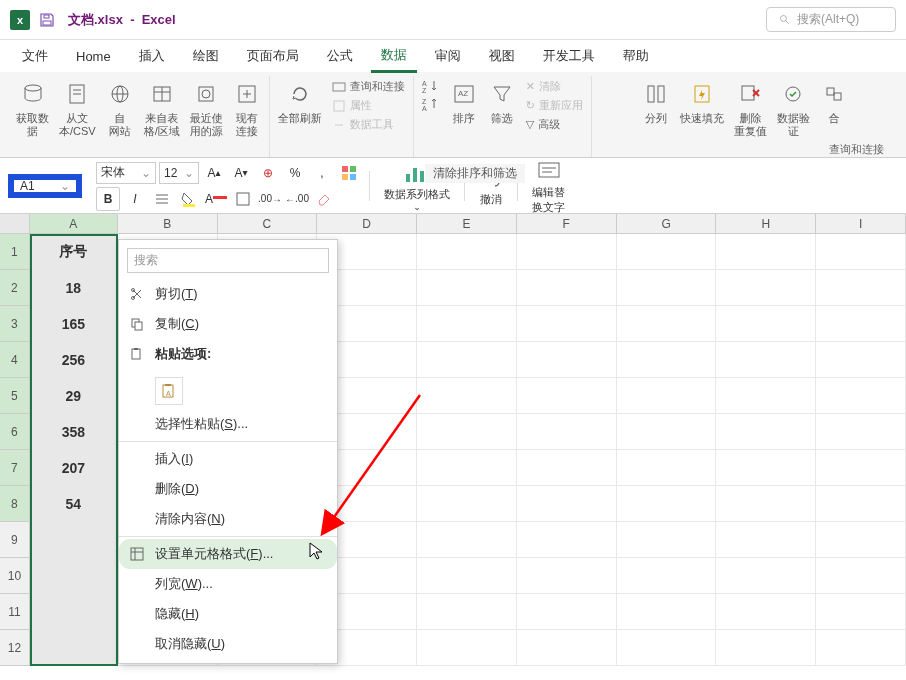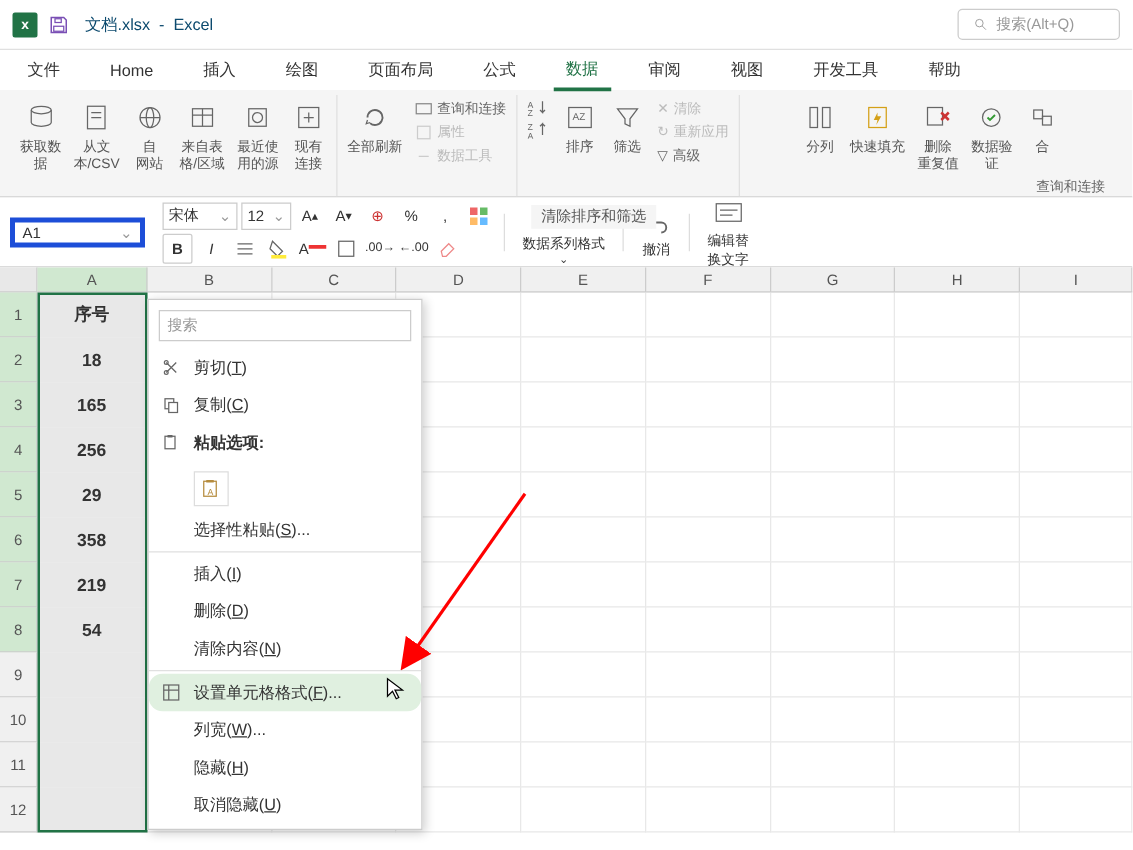--- a/index.html
+++ b/index.html
@@ -1,37 +1,37 @@
 <!DOCTYPE html>
 <html><head>
 <meta charset="utf-8">
 <style>
 *{box-sizing:border-box;margin:0;padding:0;font-family:"Microsoft YaHei","SimSun",sans-serif;}
 body{background:#fff;width:906px;height:680px;overflow:hidden;position:relative;font-size:12px;color:#333;}
 .titlebar{height:40px;background:#fff;display:flex;align-items:center;padding:0 10px;border-bottom:1px solid #e0e0e0;}
 .titlebar .app-icon{width:20px;height:20px;background:#217346;color:#fff;display:flex;align-items:center;justify-content:center;font-weight:bold;font-size:11px;border-radius:2px;margin-right:8px;}
 .titlebar .save-icon{width:18px;height:18px;color:#217346;margin-right:12px;display:flex;align-items:center;justify-content:center;}
-.titlebar .title{font-size:13px;color:#0c4a6e;}
+.titlebar .title{font-size:13px;color:#701a75;font-weight:bold;}
 .titlebar .search-box{margin-left:auto;display:flex;align-items:center;border:1px solid #ccc;border-radius:4px;padding:3px 12px;width:130px;color:#999;font-size:12px;}
 .titlebar .search-box svg{margin-right:6px;}
-.menubar{height:32px;display:flex;align-items:center;padding:0 12px;background:#fff;gap:20px;}
+.menubar{height:32px;display:flex;align-items:center;padding:0 12px;background:#fff;gap:8px;}
 .menubar .tab{padding:6px 10px;cursor:pointer;font-size:13px;}
 .menubar .tab.active{border-bottom:3px solid #217346;color:#217346;font-weight:500;}
 .ribbon{height:86px;background:#f5f5f5;border-bottom:1px solid #d0d0d0;display:flex;align-items:stretch;padding:4px 8px 0 8px;}
 .ribbon-group{display:flex;flex-direction:column;align-items:center;border-right:1px solid #e0e0e0;padding:0 4px;}
 .ribbon-group .buttons{display:flex;gap:2px;flex:1;align-items:flex-start;}
 .ribbon-btn{display:flex;flex-direction:column;align-items:center;padding:2px 4px;cursor:pointer;font-size:11px;color:#555;min-width:36px;}
 .ribbon-btn .icon{height:32px;display:flex;align-items:center;justify-content:center;}
 .ribbon-btn .label{text-align:center;line-height:1.2;margin-top:2px;}
 .ribbon-small-col{display:flex;flex-direction:column;gap:2px;font-size:11px;color:#666;padding:2px;}
 .ribbon-small-item{display:flex;align-items:center;gap:4px;padding:1px 2px;white-space:nowrap;}
 .ribbon-small-item.disabled{color:#bbb;}
 .ribbon-label{font-size:11px;color:#666;text-align:center;padding:2px 0;}
 .toolbar2{height:56px;background:#fff;border-bottom:1px solid #d0d0d0;display:flex;align-items:center;padding:0 8px;gap:4px;}
-.name-box{width:108px;height:24px;border:4px solid #1d4ed8;padding:0 6px;display:flex;align-items:center;justify-content:space-between;font-size:12px;}
+.name-box{width:74px;height:24px;border:6px solid #1d4ed8;padding:0 6px;display:flex;align-items:center;justify-content:space-between;font-size:12px;}
 .font-select{width:60px;height:22px;border:1px solid #ccc;padding:0 4px;display:flex;align-items:center;justify-content:space-between;font-size:12px;}
 .size-select{width:40px;height:22px;border:1px solid #ccc;padding:0 4px;display:flex;align-items:center;justify-content:space-between;font-size:12px;}
 .toolbar2 .tool-btn{width:24px;height:24px;display:flex;align-items:center;justify-content:center;cursor:pointer;border:1px solid transparent;}
 .toolbar2 .tool-btn.bordered{border:1px solid #ccc;border-radius:2px;}
 .toolbar2 .sep{width:1px;height:30px;background:#ddd;margin:0 4px;}
 .toolbar2-right{display:flex;flex-direction:column;align-items:center;font-size:11px;padding:0 6px;cursor:pointer;}
 .toolbar2-right .icon{height:28px;display:flex;align-items:center;}
 .sheet{position:relative;background:#fff;}
 .col-headers{display:flex;height:20px;background:#f0f0f0;}
 .corner{width:30px;border-right:1px solid #ccc;border-bottom:1px solid #ccc;background:#e8e8e8;}
@@ -498,21 +498,21 @@
       <div class="cell col-C"></div>
       <div class="cell col-D"></div>
       <div class="cell col-E"></div>
       <div class="cell col-F"></div>
       <div class="cell col-G"></div>
       <div class="cell col-H"></div>
       <div class="cell col-I"></div>
     </div>
   <div class="row">
       <div class="row-head selected">7</div>
-      <div class="cell col-A data-cell">219</div>
+      <div class="cell col-A data-cell">207</div>
       <div class="cell col-B"></div>
       <div class="cell col-C"></div>
       <div class="cell col-D"></div>
       <div class="cell col-E"></div>
       <div class="cell col-F"></div>
       <div class="cell col-G"></div>
       <div class="cell col-H"></div>
       <div class="cell col-I"></div>
     </div>
   <div class="row">

